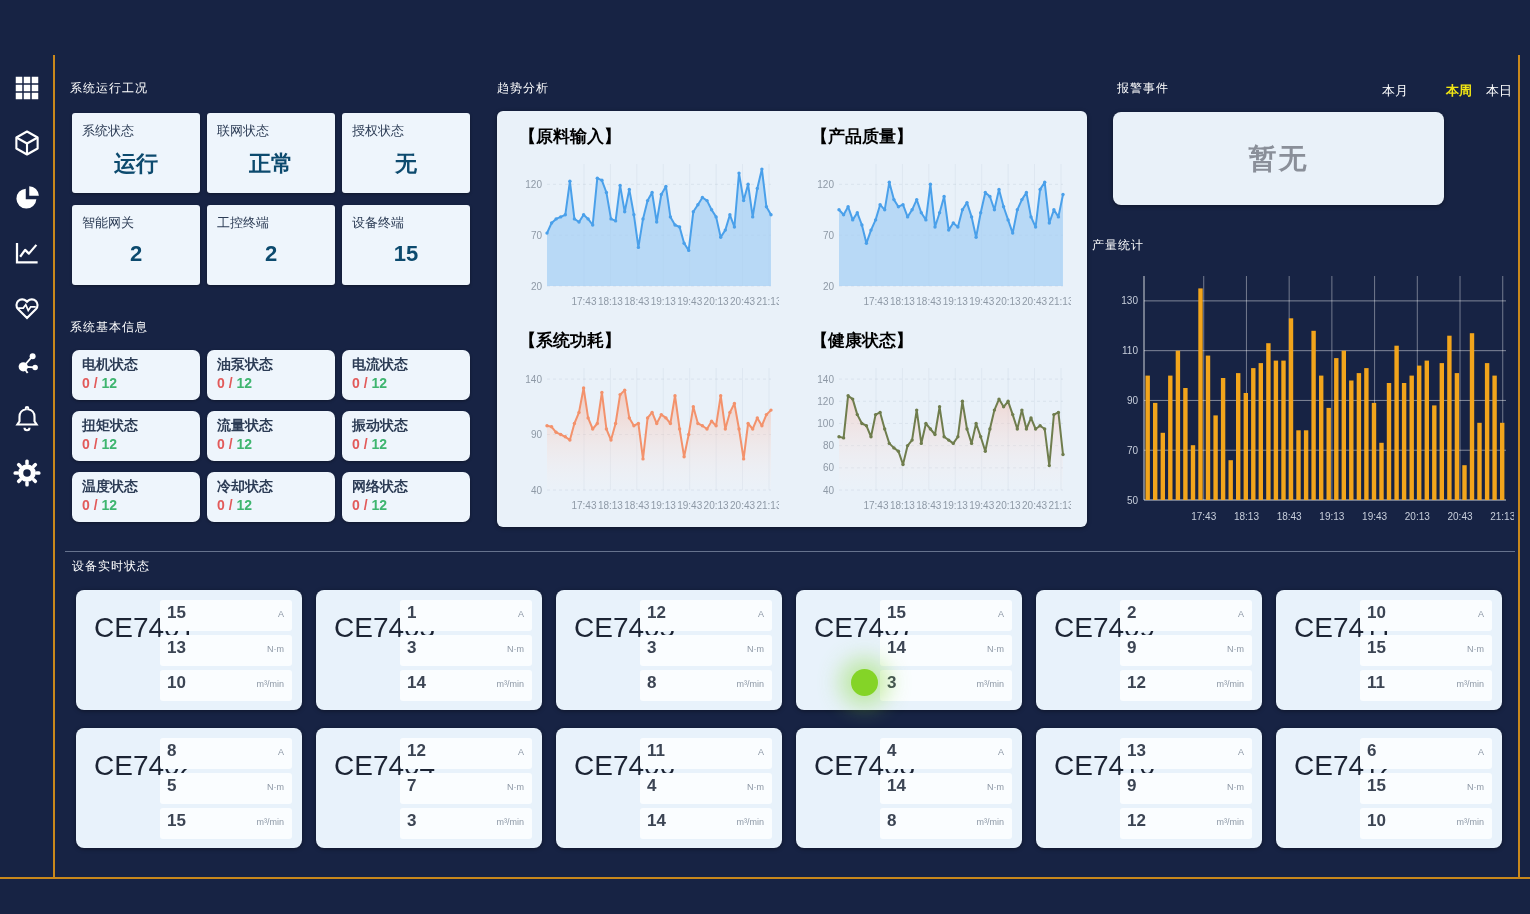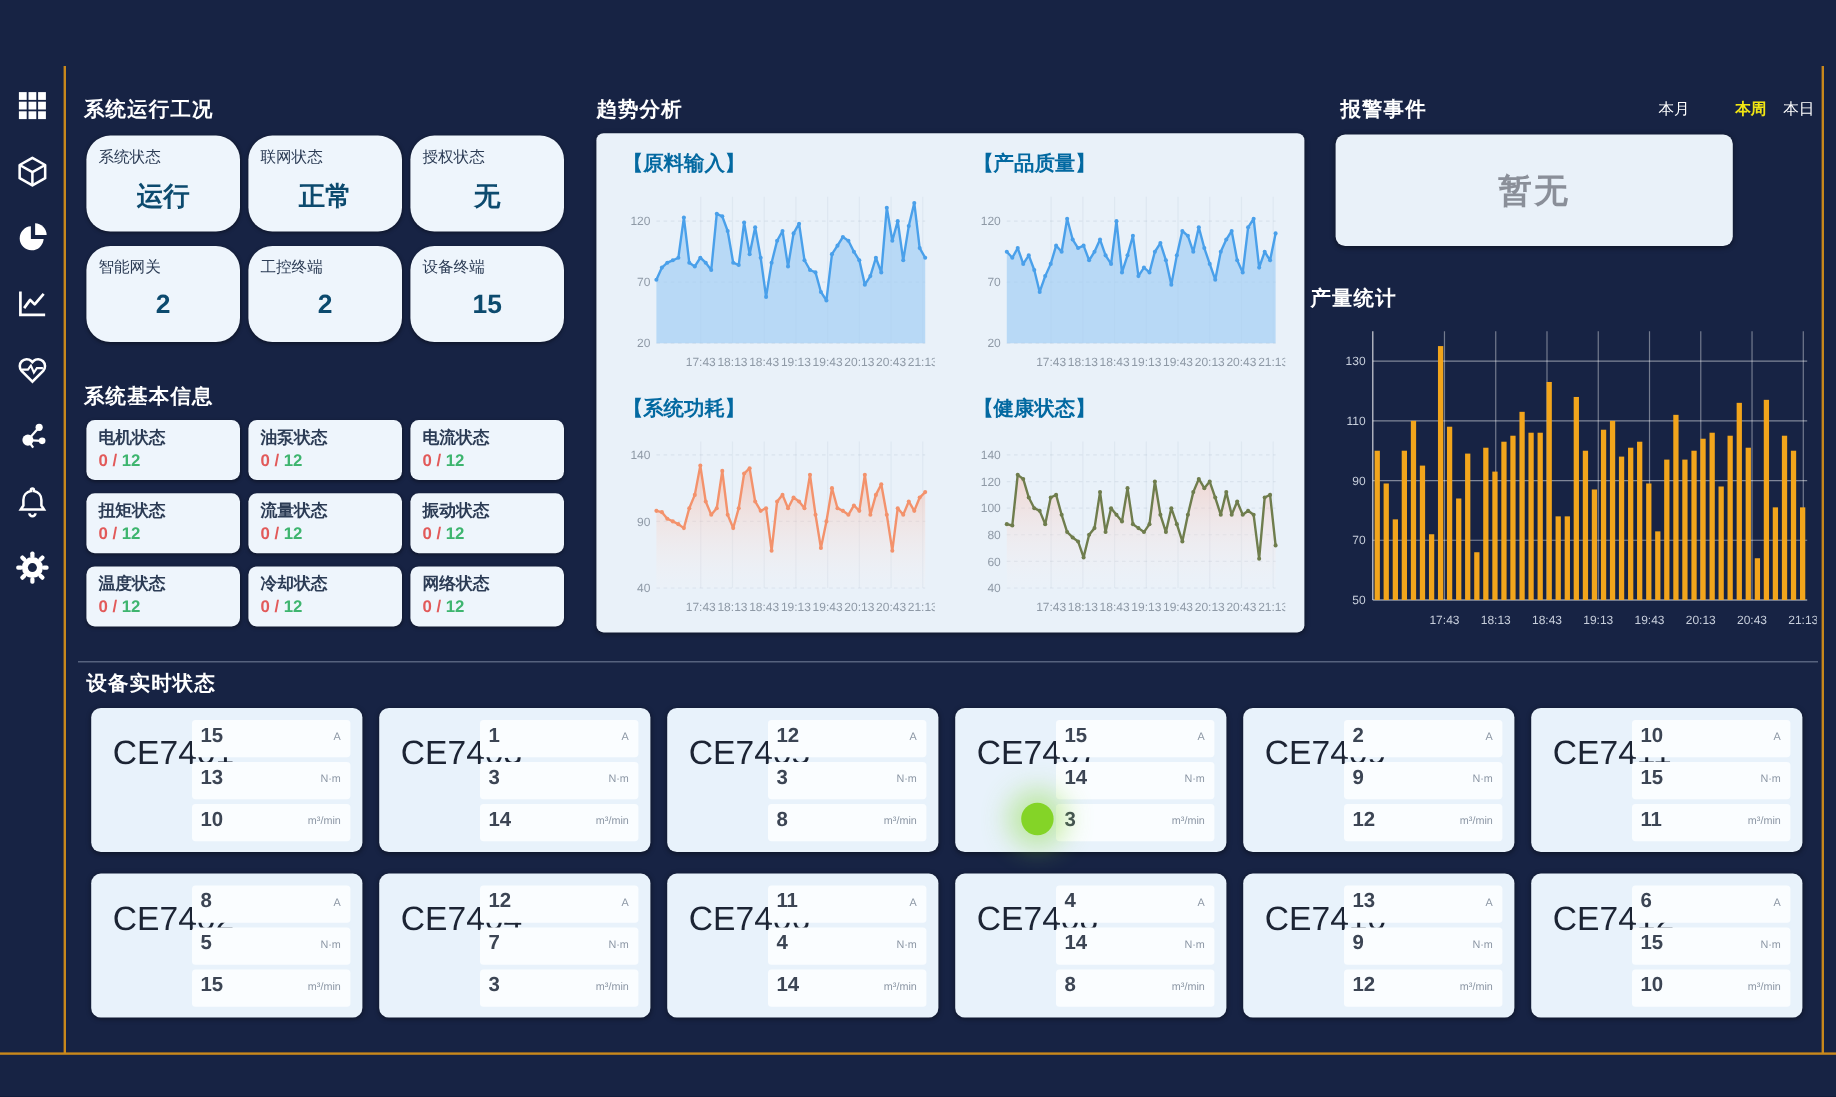--- a/index.html
+++ b/index.html
@@ -21,38 +21,38 @@
   .vline { position:absolute; top:55px; width:2px; height:823px; background:#c9881c; }
   .vline.l { left:53px; } .vline.r { left:1518px; }
   .hline { position:absolute; top:877px; left:0; width:1530px; height:2px; background:#c9881c; }
 
   
   .sidebar { position:absolute; left:0; top:57px; width:53px; height:820px; display:flex; flex-direction:column; align-items:center; padding-top:14px; }
   .side-icon { width:34px; height:34px; margin-bottom:21px; display:flex; align-items:center; justify-content:center; cursor:pointer; }
   .side-icon svg { width:30px; height:30px; }
 
   
-  .sec-title { position:absolute; color:#fff; font-size:17px; font-weight:bold; letter-spacing:1px; }
+  .sec-title { position:absolute; color:#fff; font-size:12px; font-weight:normal; letter-spacing:1px; }
 
   
   .status-grid { position:absolute; left:72px; top:113px; width:398px; display:grid; grid-template-columns:repeat(3,128px); grid-auto-rows:80px; column-gap:7px; row-gap:12px; }
-  .st-card { background:#eef5fc; border-radius:20px; padding:9px 10px; box-shadow:0 1px 3px rgba(0,0,0,.35); }
+  .st-card { background:#eef5fc; border-radius:3px; padding:9px 10px; box-shadow:0 1px 3px rgba(0,0,0,.35); }
   .st-label { font-size:13px; color:#2c3c55; }
   .st-value { margin-top:9px; text-align:center; font-size:22px; font-weight:bold; color:#0c4a6e; }
 
   .info-grid { position:absolute; left:72px; top:350px; width:398px; display:grid; grid-template-columns:repeat(3,128px); grid-auto-rows:50px; column-gap:7px; row-gap:11px; }
   .in-card { background:#eef5fc; border-radius:7px; padding:6px 10px; box-shadow:0 1px 3px rgba(0,0,0,.35); }
   .in-label { font-size:14px; font-weight:bold; color:#2c3c55; }
   .in-count { font-size:14px; font-weight:bold; margin-top:1px; }
   .in-count .bad { color:#e25a5a; } .in-count .good { color:#3eb56f; }
 
   
   .trend-panel { position:absolute; left:497px; top:111px; width:590px; height:416px; background:#e9f1f9; border-radius:6px; box-shadow:0 1px 4px rgba(0,0,0,.4); }
   .t-cell { position:absolute; width:272px; height:192px; }
-  .t-title { font-size:17px; font-weight:bold; color:#0369a1; margin:0 0 4px 2px; }
+  .t-title { font-size:17px; font-weight:bold; color:#000000; margin:0 0 4px 2px; }
 
   
   .alarm-tabs { position:absolute; left:1290px; top:82px; width:222px; display:flex; justify-content:flex-end; gap:14px; }
   .alarm-tab { font-size:13px; color:#fff; cursor:pointer; }
   .alarm-tab.active { color:#f2e613; font-weight:bold;margin-left:24px; }
   .alarm-card { position:absolute; left:1113px; top:112px; width:331px; height:93px; background:#e9f1f9; border-radius:8px; display:flex; align-items:center; justify-content:center; box-shadow:0 1px 4px rgba(0,0,0,.4); }
   .alarm-empty { font-size:28px; font-weight:bold; color:#8a8f99; letter-spacing:2px; }
 
   
   .dev-divider { position:absolute; left:65px; top:551px; width:1450px; height:1px; background:rgba(200,210,230,.45); }

